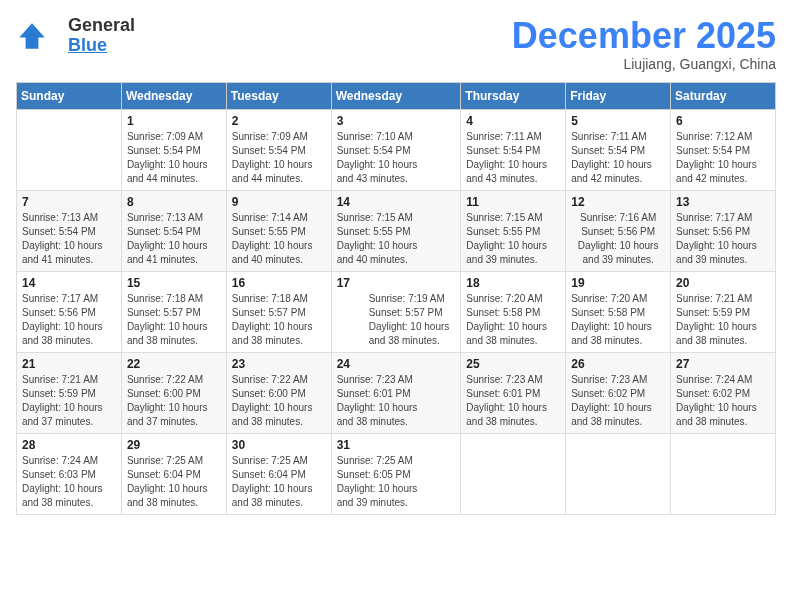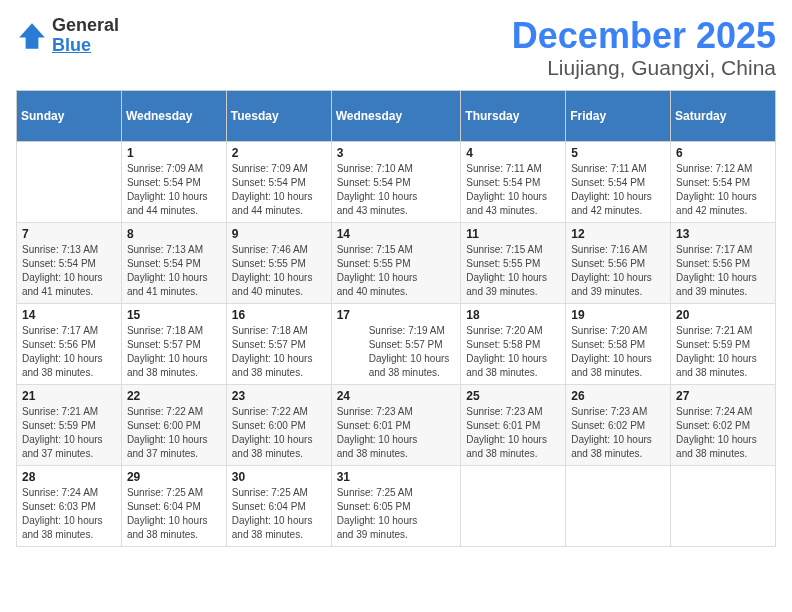--- a/index.html
+++ b/index.html
@@ -12,21 +12,21 @@
     }
     .header {
       display: flex;
       justify-content: space-between;
       align-items: flex-start;
       margin-bottom: 10px;
     }
     .logo {
       display: flex;
       align-items: center;
-      gap: 4px;
+      gap: 20px;
     }
     .logo-text {
       display: flex;
       flex-direction: column;
       line-height: 1.1;
     }
     .logo-general {
       font-size: 18px;
       font-weight: bold;
       color: #333;
@@ -44,32 +44,32 @@
     .title-block {
       text-align: right;
     }
     .month-title {
       font-size: 36px;
       font-weight: bold;
       color: #3b82f6;
       line-height: 1.1;
     }
     .location {
-      font-size: 21px;
+      font-size: 14px;
       color: #555;
     }
     .calendar {
       width: 100%;
       border-collapse: collapse;
       font-size: 11px;
     }
     .calendar th {
       background: #3a7abf;
       color: #fff;
-      padding: 18px 4px;
+      padding: 6px 4px;
       text-align: left;
       font-size: 12px;
       font-weight: bold;
       border: 1px solid #ccc;
     }
     .calendar td {
       vertical-align: top;
       padding: 4px 5px;
       border: 1px solid #ddd;
       min-width: 100px;
@@ -182,42 +182,42 @@
         </td>
         <td>
           <span class="day-num">8</span>
           <div class="day-info" style="white-space: pre-line;">Sunrise: 7:13 AM
 Sunset: 5:54 PM
 Daylight: 10 hours
 and 41 minutes.</div>
         </td>
         <td>
           <span class="day-num">9</span>
-          <div class="day-info" style="white-space: pre-line;">Sunrise: 7:46 AM
+          <div class="day-info" style="white-space: pre-line;">Sunrise: 7:14 AM
 Sunset: 5:55 PM
 Daylight: 10 hours
 and 40 minutes.</div>
         </td>
         <td>
           <span class="day-num">14</span>
           <div class="day-info" style="white-space: pre-line;">Sunrise: 7:15 AM
 Sunset: 5:55 PM
 Daylight: 10 hours
 and 40 minutes.</div>
         </td>
         <td>
           <span class="day-num">11</span>
           <div class="day-info" style="white-space: pre-line;">Sunrise: 7:15 AM
 Sunset: 5:55 PM
 Daylight: 10 hours
 and 39 minutes.</div>
         </td>
         <td>
           <span class="day-num">12</span>
-          <div class="day-info" style="white-space: pre-line;">Sunrise: 7:16 AM
+          <div class="day-info" style="white-space: pre-line; text-align: center;">Sunrise: 7:16 AM
 Sunset: 5:56 PM
 Daylight: 10 hours
 and 39 minutes.</div>
         </td>
         <td>
           <span class="day-num">13</span>
           <div class="day-info" style="white-space: pre-line;">Sunrise: 7:17 AM
 Sunset: 5:56 PM
 Daylight: 10 hours
 and 39 minutes.</div>

